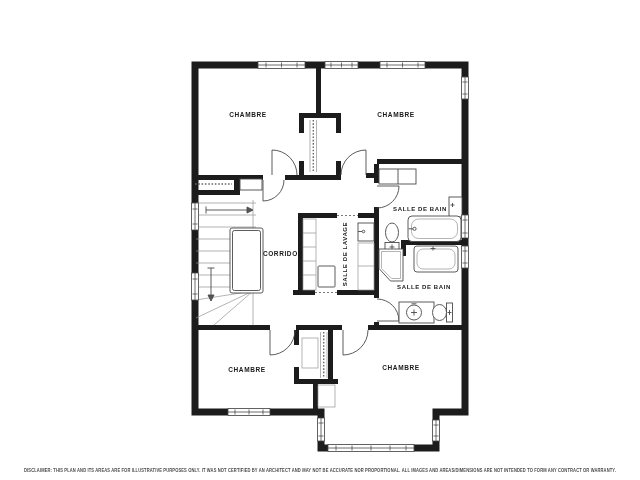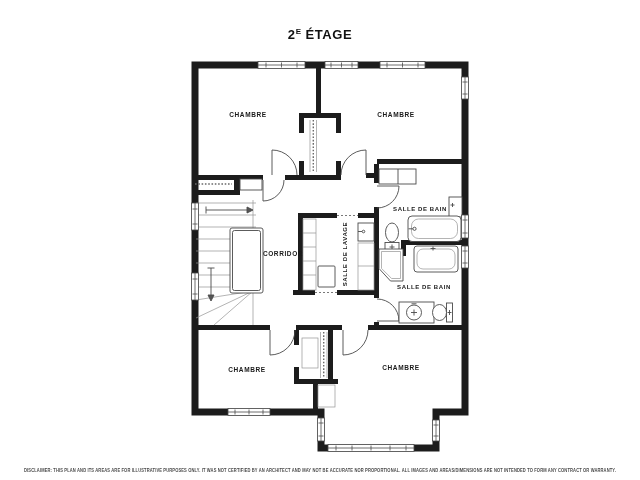--- a/index.html
+++ b/index.html
@@ -24,21 +24,20 @@
   .lbl-sm{font-size:6px;}
   .disc{font-family:"Liberation Sans",sans-serif;font-size:4.7px;font-weight:bold;
         fill:var(--fixture,#4a4a4a);text-anchor:middle;letter-spacing:.15px;}
   .ah{fill:#555;}
 </style>
 </head>
 <body>
 
 <div class="screen">
 
-  <div class="plan-title"><span>2</span><sup>E</sup><span> ÉTAGE</span></div>
 
   <svg width="640" height="480" viewBox="0 0 640 480">
 
     <path class="owall" d="M195,65 H465 V412 H436 V448 H321 V412 H195 Z"></path>
 
     <g>
       <rect class="wall" x="316" y="62" width="5" height="56"></rect>
       <rect class="wall" x="299" y="113" width="42" height="5"></rect>
       <rect class="wall" x="299" y="118" width="5" height="15"></rect>
       <rect class="wall" x="299" y="161" width="5" height="19"></rect>

